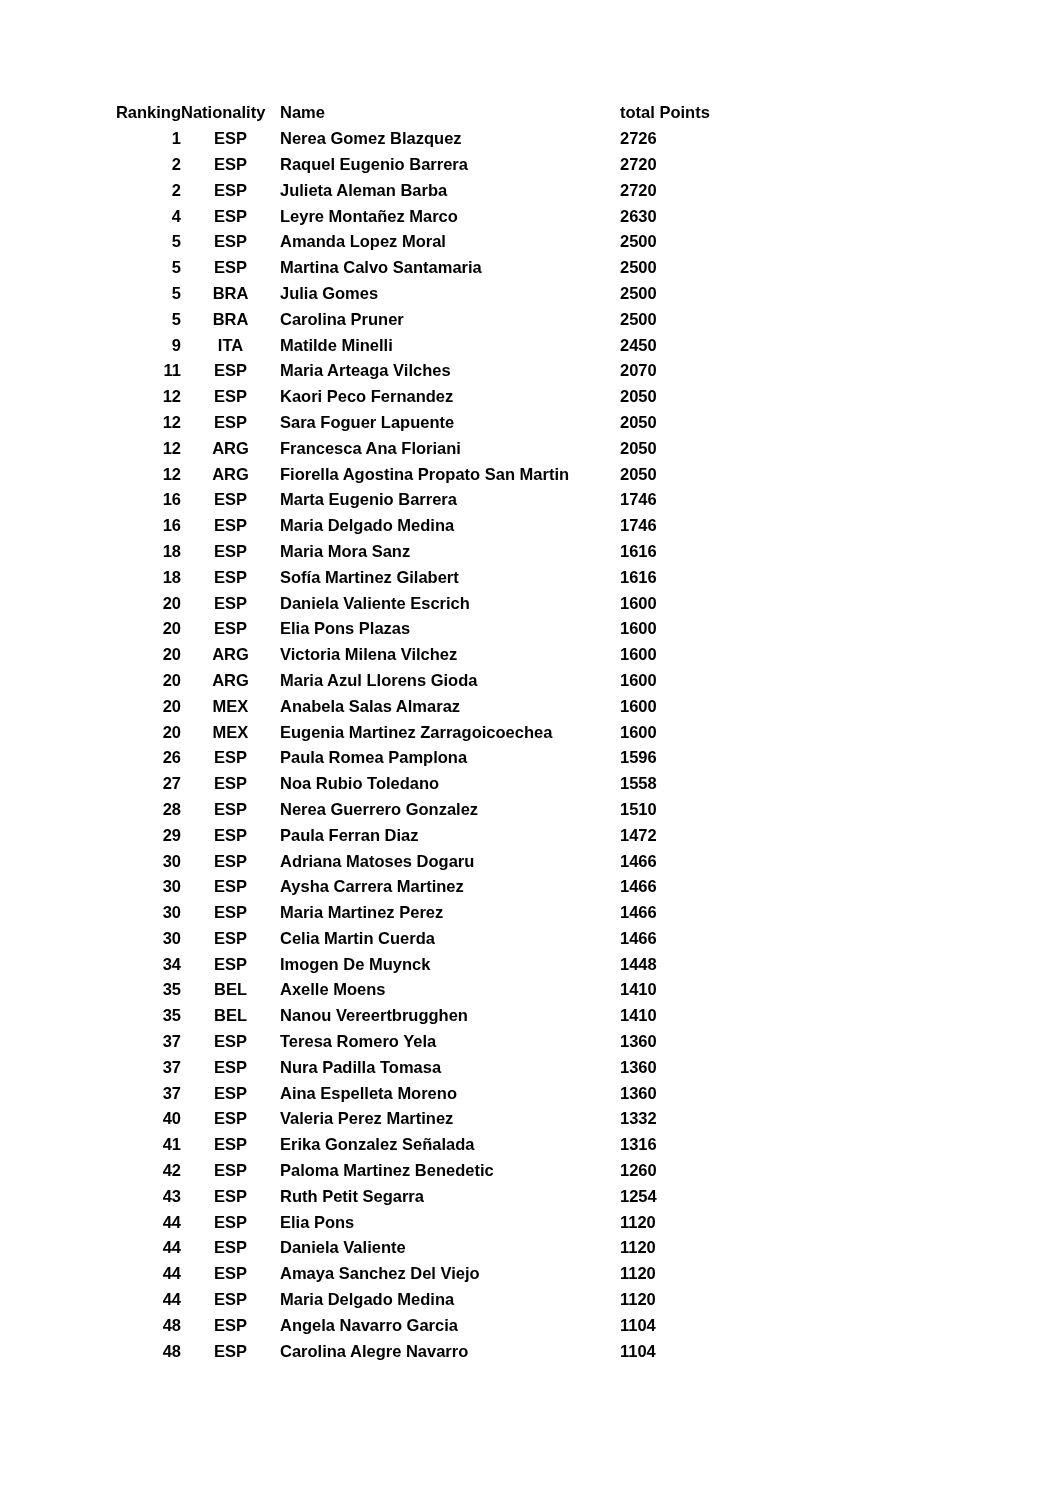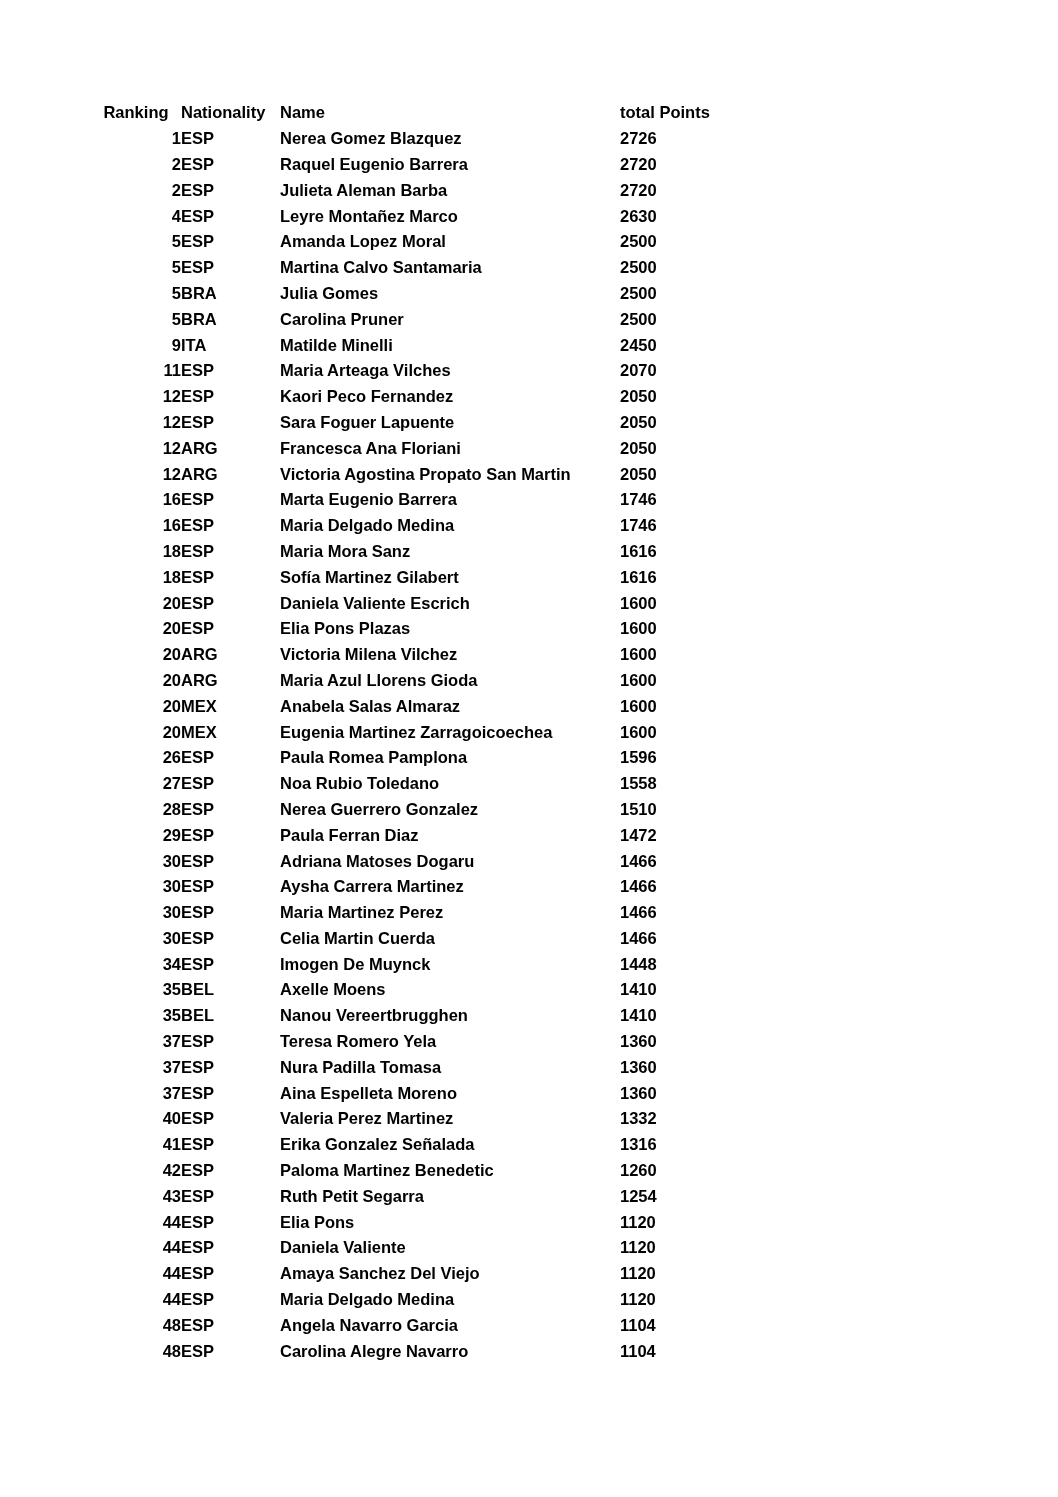--- a/index.html
+++ b/index.html
@@ -34,26 +34,26 @@
   table.ranking col.c-points { width: 88px; }
   table.ranking tr {
     height: 25.8px;
   }
   table.ranking th, table.ranking td {
     padding: 0;
     vertical-align: middle;
     font-weight: 700;
     overflow: visible;
   }
-  th.h-rank   { text-align: center; }
+  th.h-rank   { text-align: right; }
   th.h-nat    { text-align: left; padding-left: 4px; margin-left: 36px; }
   th.h-name   { text-align: left; }
   th.h-points { text-align: center; padding-right: 0px; margin-top: 18px; }
   td.rank     { text-align: right; padding-right: 1px; }
-  td.nat      { text-align: left;  padding-left: 4px; margin-left: 20px; }
+  td.nat      { text-align: center;  padding-left: 4px; margin-left: 20px; }
   td.name     { text-align: left; }
   td.points   { padding-right: 2px; }
 </style>
 </head>
 <body>
 
 <div class="sheet">
   <table class="ranking">
     <colgroup>
       <col class="c-rank">
@@ -144,21 +144,21 @@
         </tr>
         <tr>
           <td class="rank">12</td>
           <td class="nat">ARG</td>
           <td class="name">Francesca Ana Floriani</td>
           <td class="points">2050</td>
         </tr>
         <tr>
           <td class="rank">12</td>
           <td class="nat">ARG</td>
-          <td class="name">Victoria Agostina Propato San Martin</td>
+          <td class="name">Fiorella Agostina Propato San Martin</td>
           <td class="points">2050</td>
         </tr>
         <tr>
           <td class="rank">16</td>
           <td class="nat">ESP</td>
           <td class="name">Marta Eugenio Barrera</td>
           <td class="points">1746</td>
         </tr>
         <tr>
           <td class="rank">16</td>

